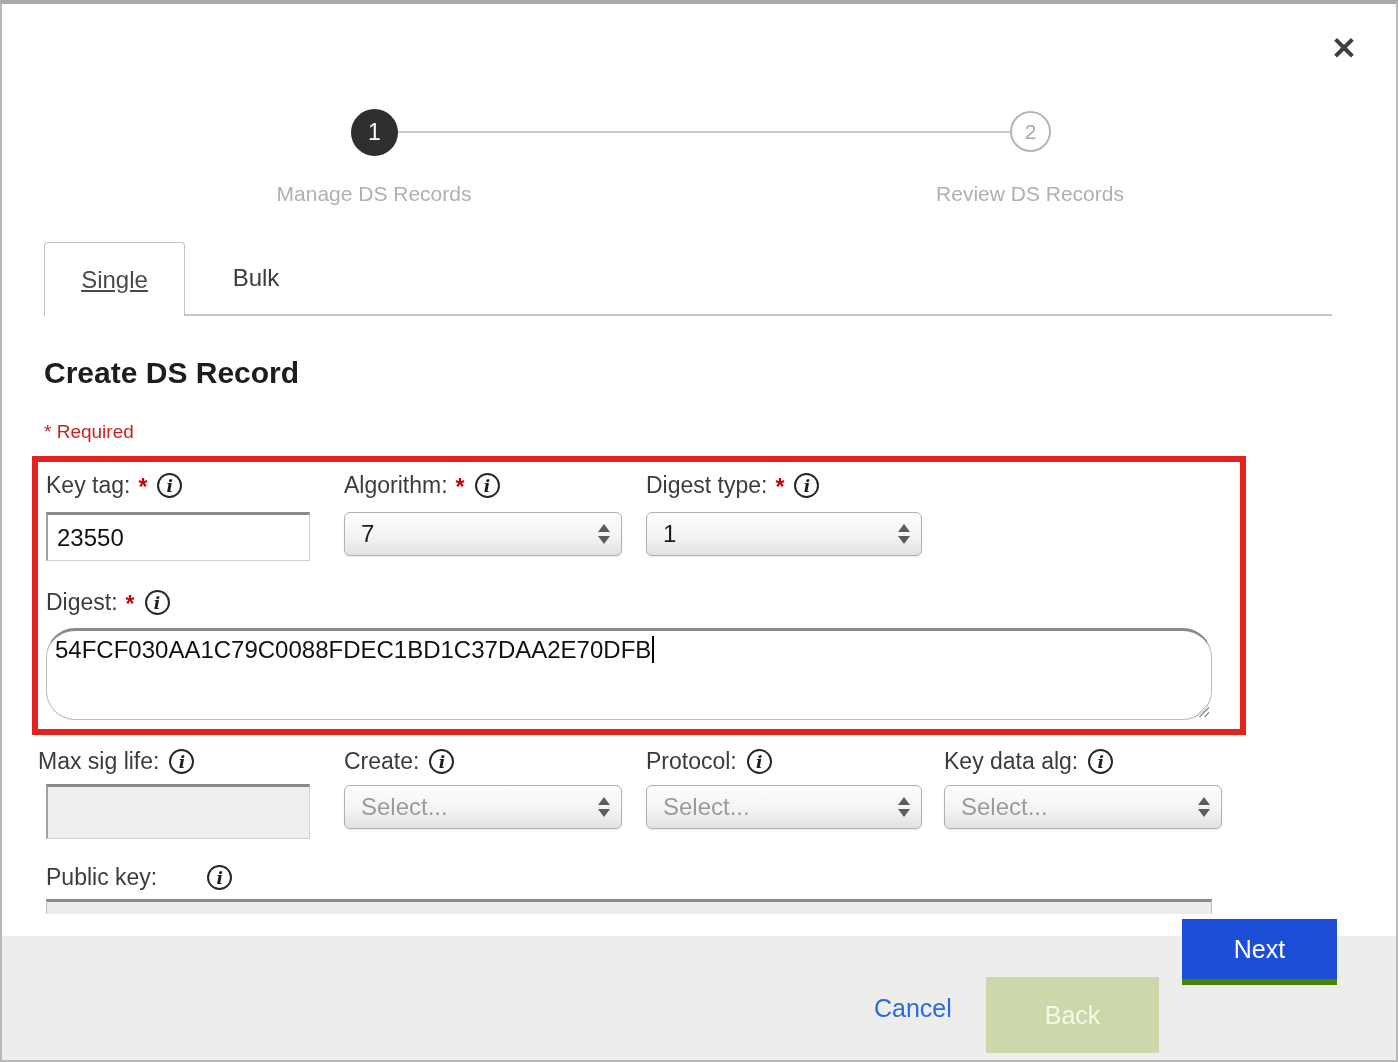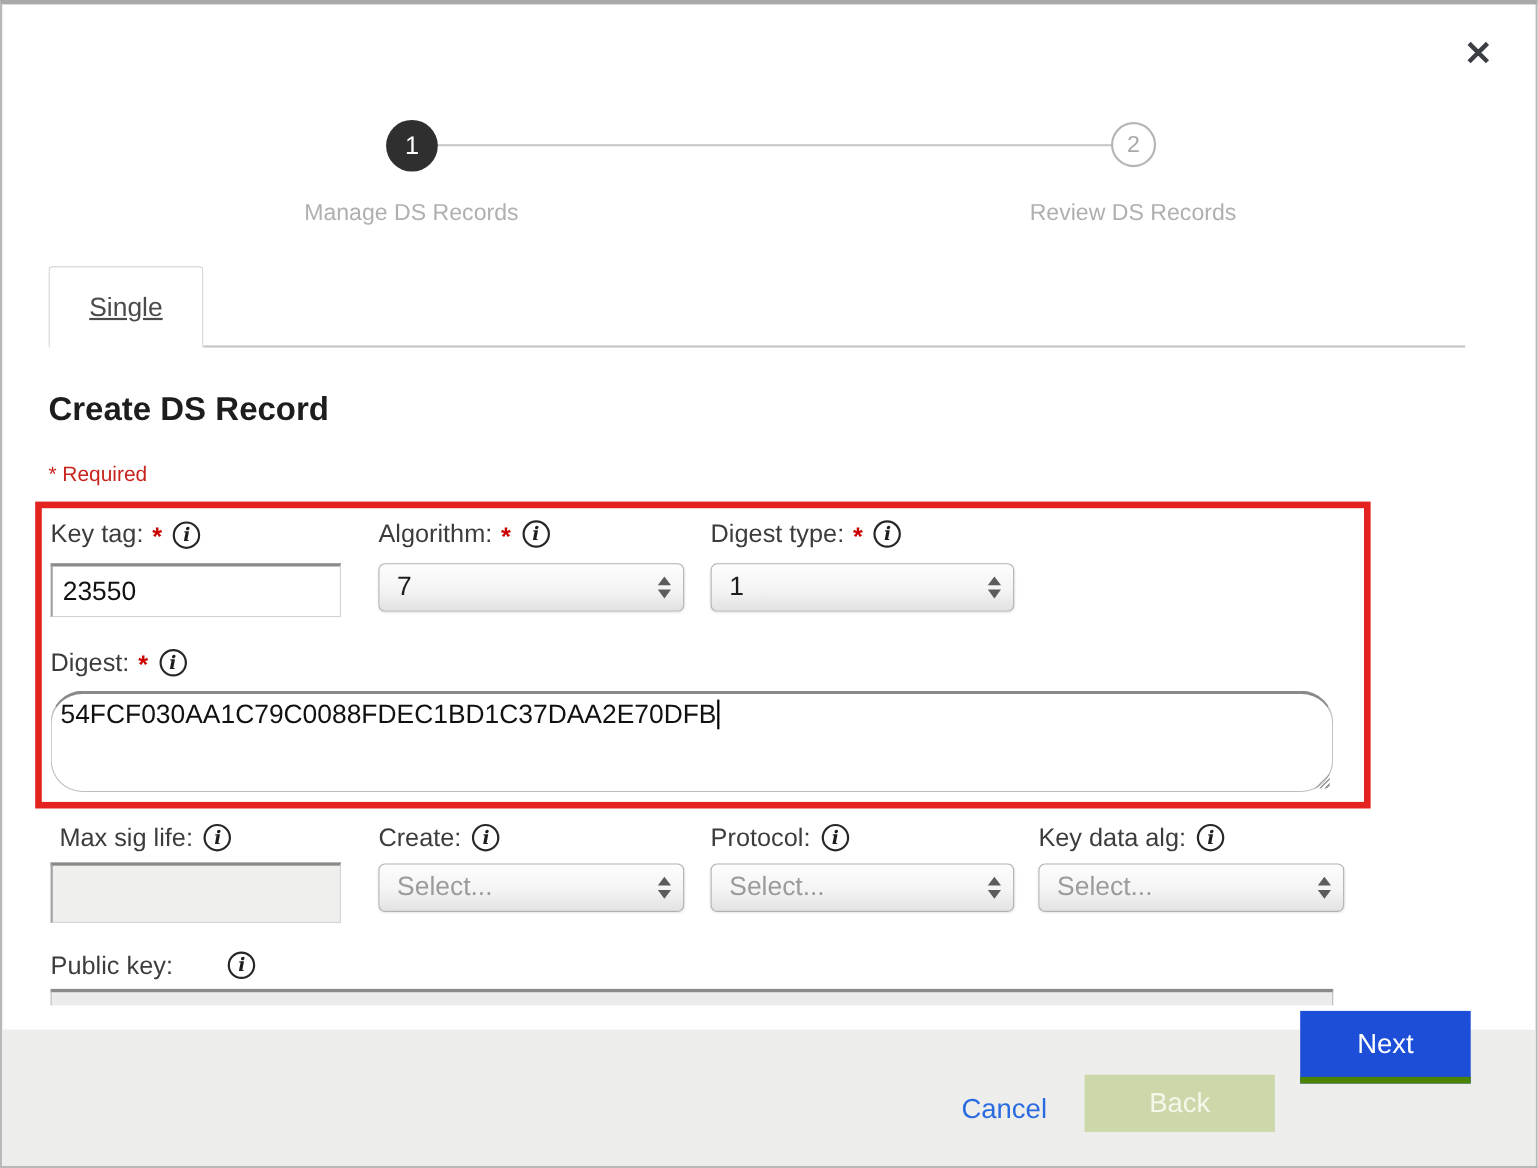--- a/index.html
+++ b/index.html
@@ -73,48 +73,49 @@
   .resize-grip { position:absolute; right:2px; bottom:2px; width:14px; height:14px;
     background:repeating-linear-gradient(135deg, transparent 0 2px, #9a9a9a 2px 3.5px);
     clip-path:polygon(100% 0, 100% 100%, 0 100%); }
 
   .pubkey-sliver { position:absolute; left:44px; top:895px; width:1166px; height:15px; background:#ececec;
     border-top:3px solid #8a8a8a; border-left:1px solid #bdbdbd; border-right:1px solid #bdbdbd; }
 
   
   .footer { position:absolute; left:0; right:0; bottom:0; height:124px; background:#ededec; }
   .cancel-link { position:absolute; left:872px; top:990px; font-size:25px; color:#2a6be0; cursor:pointer; }
-  .back-btn { position:absolute; left:984px; top:973px; width:173px; height:52px; background:#ccd8aa;
+  .back-btn { position:absolute; left:984px; top:973px; width:173px; height:76px; background:#ccd8aa;
     color:#f4f7ea; font-size:25px; border:none; display:flex; align-items:center; justify-content:center; }
   .next-btn { position:absolute; left:1180px; top:915px; width:155px; height:66px; background:#1d4ed8;
     border-bottom:6px solid #4c8304; color:#fff; font-size:25px; display:flex; align-items:center; justify-content:center;
     cursor:pointer; }
 </style>
 </head>
 <body>
 
 <div class="modal">
 
   <div class="close-btn">✕</div>
 
   <div class="step-line"></div>
   <div class="step-circle-active">1</div>
   <div class="step-circle-inactive">2</div>
   <div class="step-label s2">Review DS Records</div>
   <div class="step-label s1">Manage DS Records</div>
 
   <div class="tab-active">Single</div>
+  <div class="tab-inactive">Bulk</div>
   <div class="tab-underline"></div>
 
   <div class="page-title">Create DS Record</div>
   <div class="required-note">* Required</div>
 
   <div class="highlight-box"></div>
 
-  <div class="field-label" style="left:44px; top:468px;align-items:flex-end;">
+  <div class="field-label" style="left:44px; top:468px;">
     <span>Key tag:</span>
     <span class="star">*</span>
     <span class="info-icon">i</span>
   </div>
   <div class="field-label" style="left:342px; top:468px;">
     <span>Algorithm:</span>
     <span class="star">*</span>
     <span class="info-icon">i</span>
   </div>
   <div class="field-label" style="left:644px; top:468px;">
@@ -142,21 +143,21 @@
   <div class="field-label" style="left:44px; top:585px;">
     <span>Digest:</span>
     <span class="star">*</span>
     <span class="info-icon">i</span>
   </div>
   <div class="fake-textarea">
     <span>54FCF030AA1C79C0088FDEC1BD1C37DAA2E70DFB</span><span class="caret"></span>
     <span class="resize-grip"></span>
   </div>
 
-  <div class="field-label" style="left:52px; top:744px;">
+  <div class="field-label" style="left:36px; top:744px;">
     <span>Max sig life:</span>
     <span class="info-icon">i</span>
   </div>
   <div class="field-label" style="left:342px; top:744px;">
     <span>Create:</span>
     <span class="info-icon">i</span>
   </div>
   <div class="field-label" style="left:644px; top:744px;">
     <span>Protocol:</span>
     <span class="info-icon">i</span>

